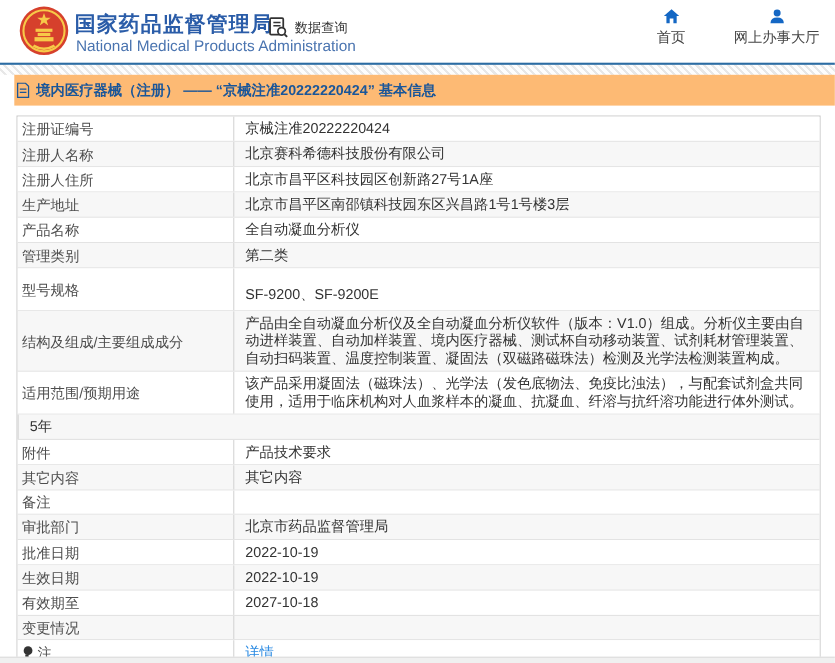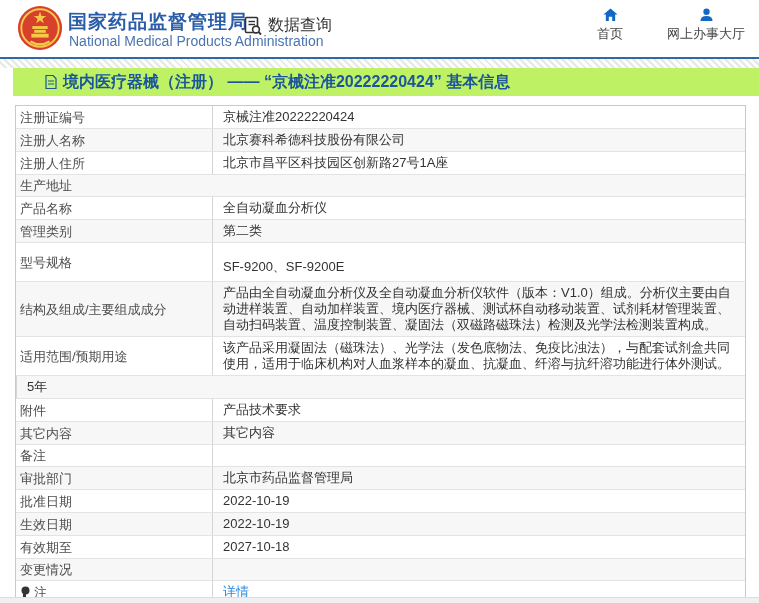--- a/index.html
+++ b/index.html
@@ -9,33 +9,33 @@
     background:#ffffff; position:relative; overflow:hidden;
     color:#333;
   }
   
   .header { position:absolute; top:0; left:0; width:759px; height:57px; background:#fff; }
   .emblem { position:absolute; left:17px; top:5px; width:46px; height:46px; }
   .brand-cn { position:absolute; left:68px; top:9px; font-size:19px; font-weight:bold;
               color:#2a5ca8; letter-spacing:1px; white-space:nowrap; }
   .brand-en { position:absolute; left:69px; top:33px; font-size:14px; color:#4a74b0; white-space:nowrap; }
   .data-query { position:absolute; left:243px; top:15px; display:flex; align-items:center;
-                gap:5px; font-size:16px; color:#333; cursor:pointer; }
+                gap:5px; font-size:12px; color:#333; cursor:pointer; }
   .top-links { position:absolute; right:14px; top:8px; display:flex; gap:44px; }
   .top-link { display:flex; flex-direction:column; align-items:center; gap:3px;
               font-size:13px; color:#444; text-decoration:none; cursor:pointer; }
   .top-link svg { display:block; }
   
   .blue-line { position:absolute; top:57px; left:0; width:759px; height:2px; background:#2b6ca3; }
   .hatch-strip { position:absolute; top:59px; left:0; width:759px; height:9px;
     background:repeating-linear-gradient(45deg,#fdfdfd 0 3px,#e7e7e7 3px 5px); }
   
   .title-bar { position:absolute; top:68px; left:13px; right:0; height:28px;
-    background:#bef264; display:flex; align-items:center; gap:6px;
-    padding-left:32px; font-size:16px; font-weight:bold; color:#1a5699; }
+    background:#fdba74; display:flex; align-items:center; gap:6px;
+    padding-left:2px; font-size:13px; font-weight:bold; color:#1a5699; }
   
   .info-table { position:absolute; top:105px; left:15px; width:731px;
     border:1px solid #c9c9c9; background:#fff; }
   .t-row { display:flex; border-bottom:1px solid #e3e3e3; background:#fff; }
   .t-row:last-child { border-bottom:none; }
   .t-row:nth-child(even) { background:#f7f7f7; }
   .t-label { width:196px; flex:none; display:flex; justify-content:flex-start; align-items:center;
     gap:3px; text-align:right; padding:3px 9px 3px 4px; font-size:13px; color:#4d4d4d;
     line-height:15px; min-height:20px; }
   .t-value { flex:1; border-left:1px solid #d5d5d5; display:flex; align-items:flex-start;
@@ -126,20 +126,23 @@
         <span>注册人住所</span>
       </div>
       <div class="t-value">
         <span>北京市昌平区科技园区创新路27号1A座</span>
       </div>
     </div>
     <div class="t-row">
       <div class="t-label">
         <span>生产地址</span>
       </div>
+      <div class="t-value">
+        <span>北京市昌平区南邵镇科技园东区兴昌路1号1号楼3层</span>
+      </div>
     </div>
     <div class="t-row">
       <div class="t-label">
         <span>产品名称</span>
       </div>
       <div class="t-value">
         <span>全自动凝血分析仪</span>
       </div>
     </div>
     <div class="t-row">

